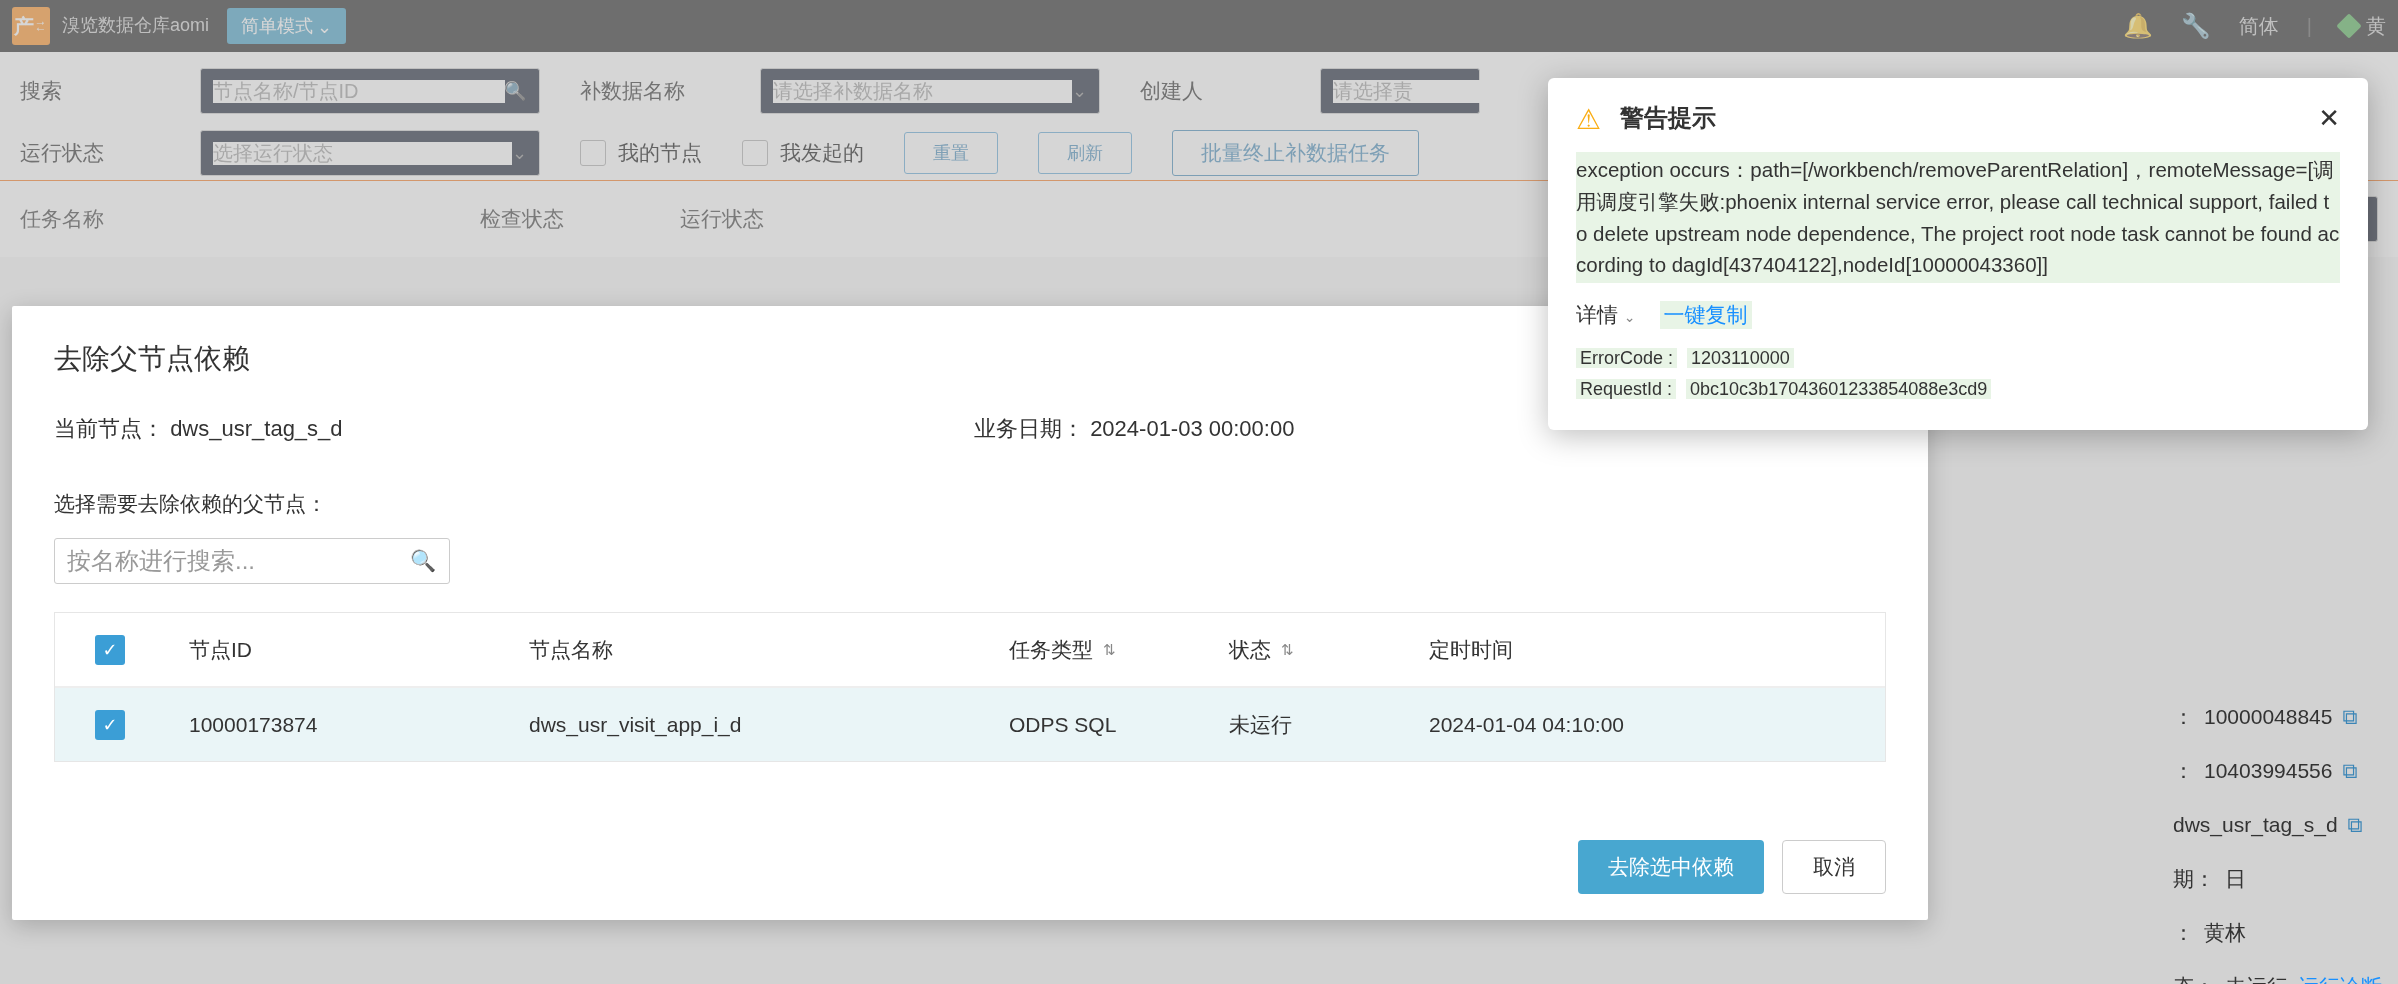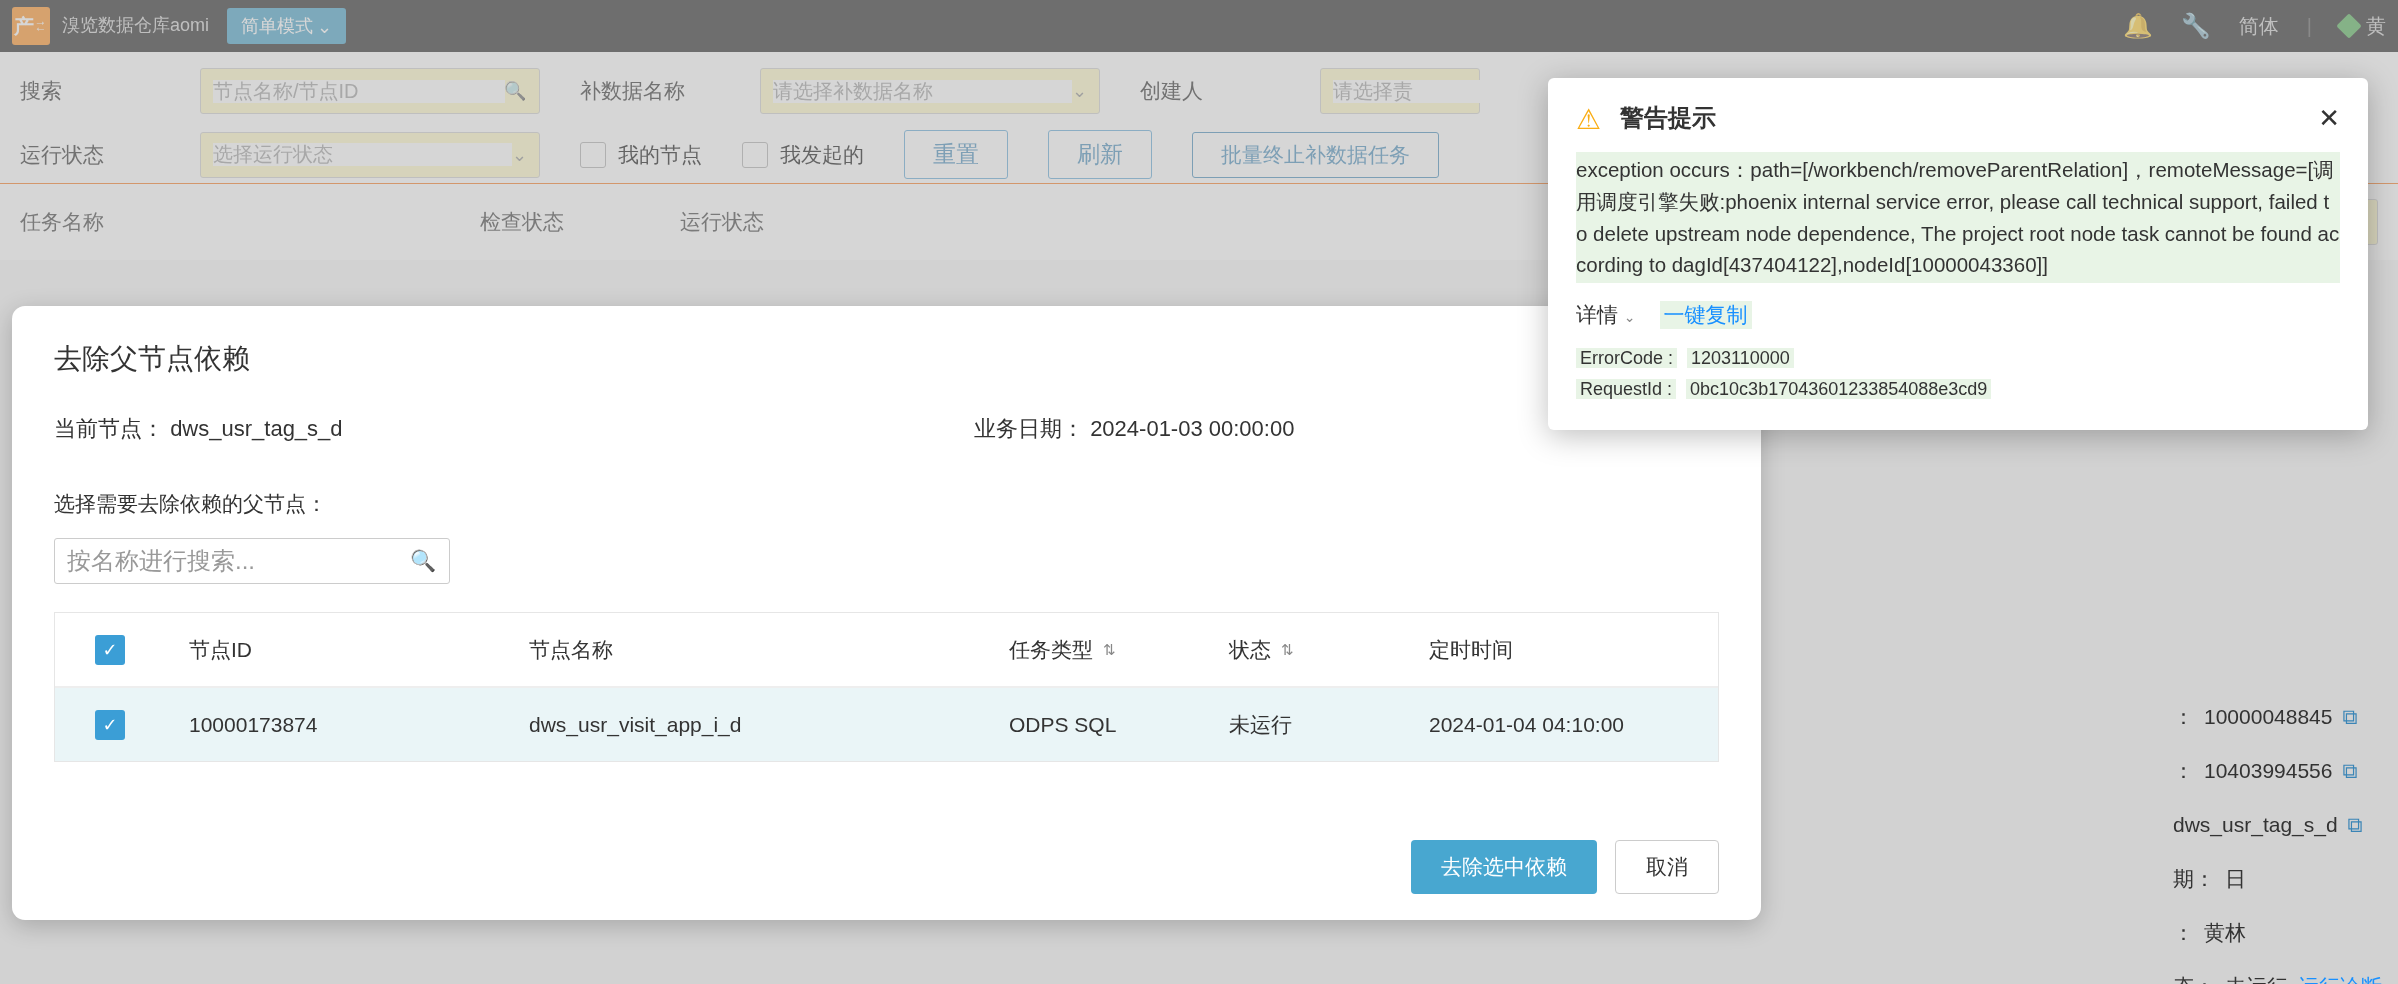--- a/index.html
+++ b/index.html
@@ -13,41 +13,41 @@
 .topbar .mode-select { background: #3a9cc4; color: #fff; border: none; padding: 6px 14px; border-radius: 3px; font-size: 18px; display: flex; align-items: flex-end; gap: 4px; margin-left: 6px; }
 .topbar .right { display: flex; align-items: center; gap: 28px; font-size: 20px; }
 .topbar .ico { color: #ccc; font-size: 24px; }
 .topbar .user-dot { width: 20px; height: 20px; background: #4caf50; border-radius: 50%; transform: rotate(45deg); border-radius: 2px; display:inline-block;}
 .topbar .user-dot.diamond { width: 18px; height: 18px; background: #4caf50; }
 
 
 .filters { background: #fff; padding: 16px 20px 4px 20px; display: flex; flex-direction: column; gap: 16px; }
 .frow { display: flex; align-items: center; gap: 40px; }
 .frow .label { width: 140px; color: #222; }
-.input-wrap { width: 340px; height: 46px; border: 1px solid #ccc; border-radius: 3px; display: flex; align-items: center; padding: 0 12px; color: #999; background: #fef9c3; }
+.input-wrap { width: 340px; height: 46px; border: 1px solid #ccc; border-radius: 3px; display: flex; align-items: center; padding: 0 12px; color: #999; background: #0f172a; }
 .input-wrap input { border: 0; outline: 0; flex: 1; font-size: 20px; color: #333; }
 .input-wrap input::placeholder { color: #999; }
 .input-wrap .chev, .input-wrap .mag { color: #888; font-size: 18px; }
 .chk { width: 26px; height: 26px; border: 1px solid #aaa; border-radius: 3px; display: inline-block; }
-.btn-o { border: 1px solid #5aa5d6; color: #3a85b6; background: #fff; padding: 8px 28px; border-radius: 3px; font-size: 23px; cursor: pointer; }
+.btn-o { border: 1px solid #5aa5d6; color: #3a85b6; background: #fff; padding: 8px 28px; border-radius: 3px; font-size: 18px; cursor: pointer; }
 .btn-o2 { border: 1px solid #3a85b6; color: #3a85b6; background: #fff; padding: 8px 28px; border-radius: 3px; font-size: 21px; cursor: pointer; }
 
 
 .midrow { background: #fff; border-top: 1px solid #f97316; padding: 14px 20px; display: flex; align-items: center; gap: 20px; }
 .midrow .col-label { width: 180px; color: #333; font-weight: 500; }
 .toolbar { margin-left: auto; display: flex; align-items: center; gap: 0; border: 1px solid #d0d0d0; border-radius: 3px; overflow: hidden; }
 .toolbar .tb { width: 48px; height: 46px; display: flex; align-items: center; justify-content: center; border-right: 1px solid #d0d0d0; color: #666; background: #fff; }
 .toolbar .tb.active { background: #5aa5d6; color: #fff; }
 .toolbar .tb:last-child { border-right: 0; }
 
 
 .overlay { position: absolute; inset: 0; background: rgba(180,180,180,0.55); }
 
 
-.modal { position: absolute; left: 12px; top: 306px; width: 1749px; background: #fff; border-radius: 13px; box-shadow: 0 6px 24px rgba(0,0,0,.2); padding: 34px 42px 26px 42px; display: flex; flex-direction: column; }
+.modal { position: absolute; left: 12px; top: 306px; width: 1916px; background: #fff; border-radius: 2px; box-shadow: 0 6px 24px rgba(0,0,0,.2); padding: 34px 42px 26px 42px; display: flex; flex-direction: column; }
 .modal .mtitle { font-size: 28px; color: #333; margin-bottom: 36px; font-weight: 500; }
 .modal .inforow { display: flex; color: #333; margin-bottom: 46px; font-size: 22px; }
 .modal .inforow .ileft { width: 920px; }
 .modal .subtitle { color: #333; margin-bottom: 20px; font-size: 21px; }
 .modal .search { width: 396px; height: 46px; border: 1px solid #ccc; border-radius: 3px; display: flex; align-items: center; padding: 0 12px; margin-bottom: 28px; }
 .modal .search input { border: 0; outline: 0; flex: 1; font-size: 24px; }
 .modal .search input::placeholder { color: #999; }
 
 .table { border: 1px solid #e6e6e6; }
 .trow { display: flex; align-items: center; min-height: 74px; }

